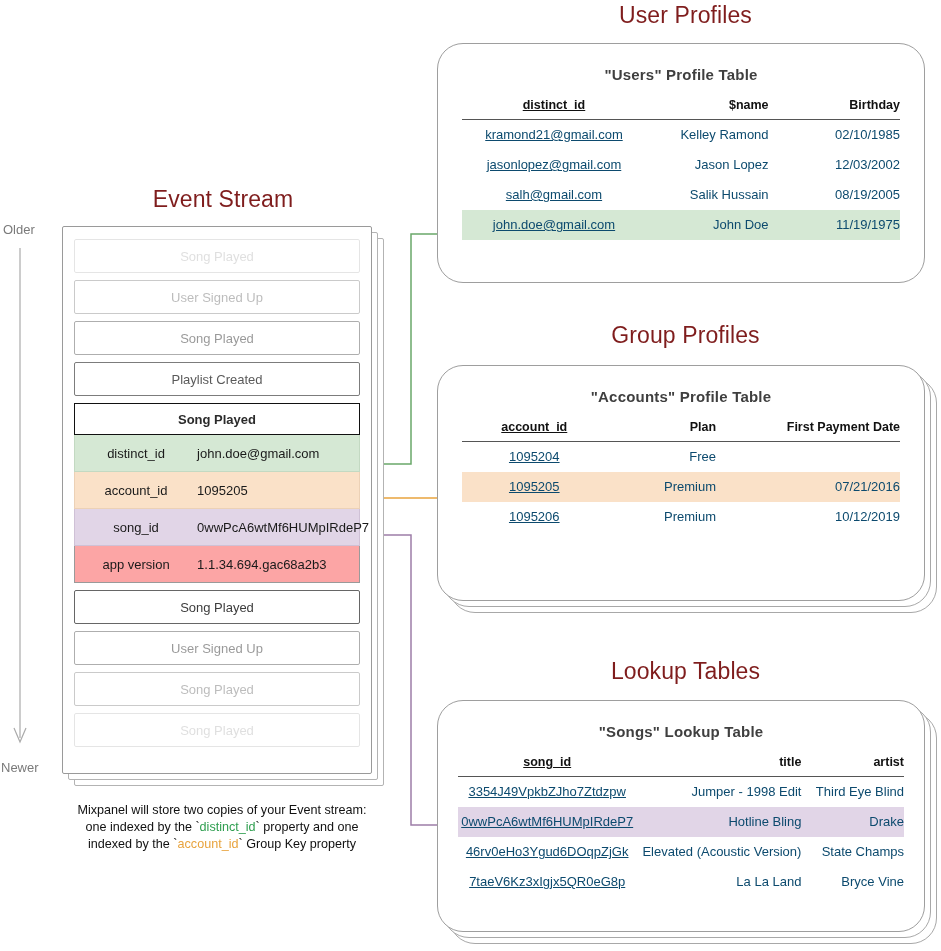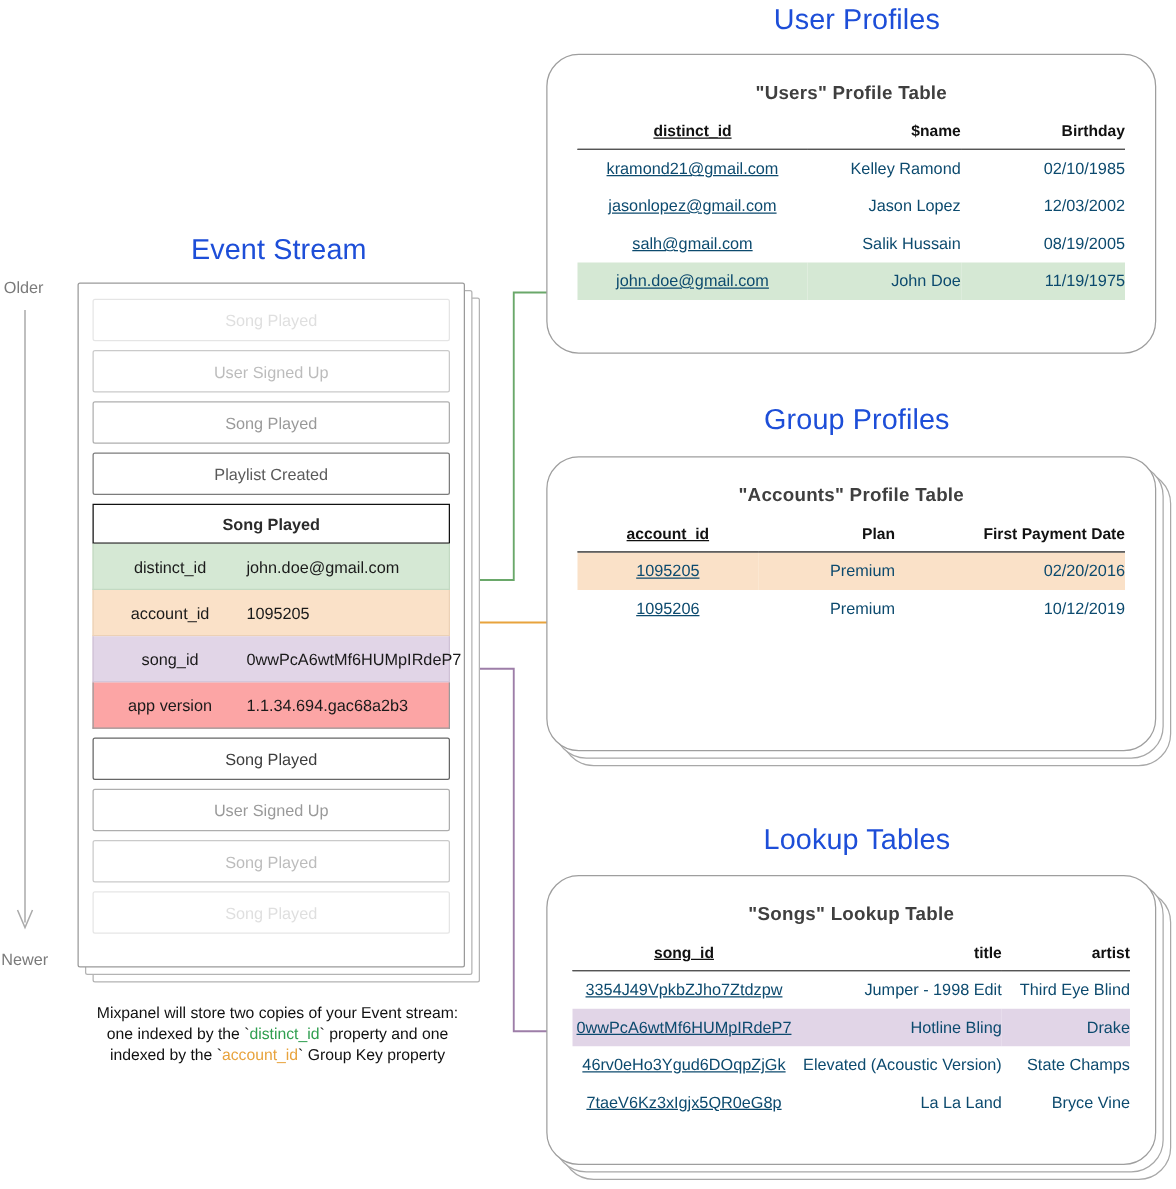--- a/index.html
+++ b/index.html
@@ -13,21 +13,21 @@
     position: relative;
     overflow: hidden;
   }
   .canvas { position: absolute; left: 0; top: 0; width: 941px; height: 951px; }
 
   
   .section-title {
     position: absolute;
     font-size: 23px;
     font-weight: 400;
-    color: #1d4ed8;
+    color: #7f1d1d;
     text-align: center;
     letter-spacing: 0.1px;
     white-space: nowrap;
   }
 
   
   .wires { position: absolute; left: 0; top: 0; width: 941px; height: 951px; pointer-events: none; }
 
   
   #event-stream-wrap { position: absolute; left: 62px; top: 226px; width: 322px; height: 560px; }
@@ -272,24 +272,29 @@
       <div style="padding:0 24px;">
         <table class="dtable" id="accounts-table">
           <thead>
               <tr>
                 <th class="c0" style="width: 33%;"><span class="u">account_id</span></th>
                 <th class="cx" style="width: 25%;"><span>Plan</span></th>
                 <th class="cx" style="width: 42%;"><span>First Payment Date</span></th>
               </tr>
             </thead>
           <tbody>
+              <tr class="">
+                <td class="c0"><span>1095204</span></td>
+                <td class="cx"><span>Free</span></td>
+                <td class="cx"><span></span></td>
+              </tr>
               <tr class="hl-orange">
                 <td class="c0"><span>1095205</span></td>
                 <td class="cx"><span>Premium</span></td>
-                <td class="cx"><span>02/20/2016</span></td>
+                <td class="cx"><span>07/21/2016</span></td>
               </tr>
               <tr class="">
                 <td class="c0"><span>1095206</span></td>
                 <td class="cx"><span>Premium</span></td>
                 <td class="cx"><span>10/12/2019</span></td>
               </tr>
             </tbody>
         </table>
       </div>
     </div>

